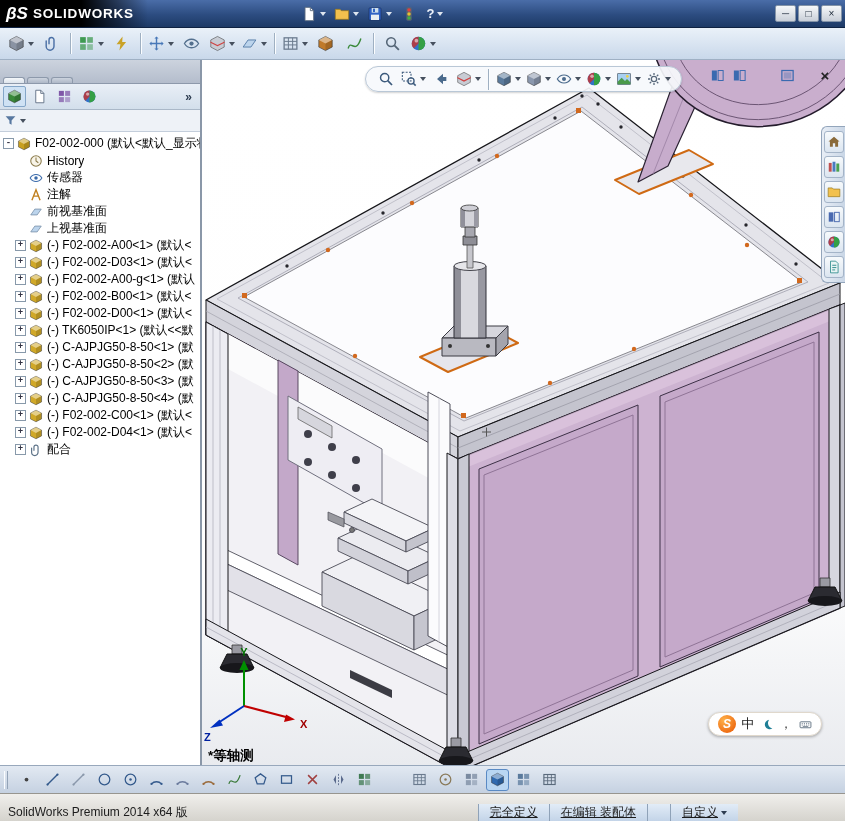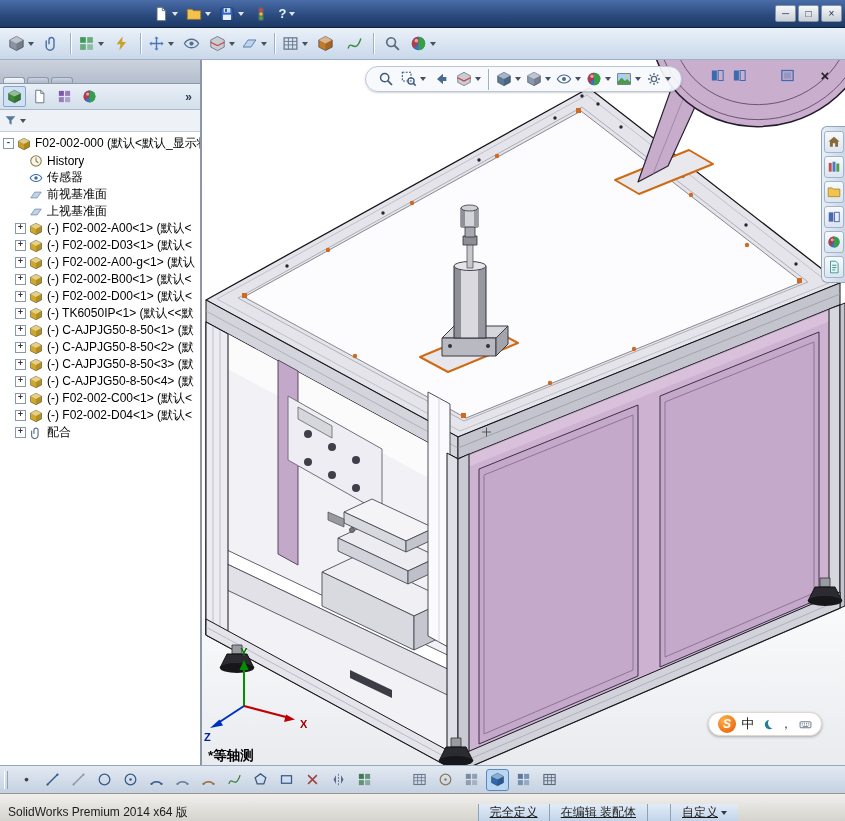--- a/index.html
+++ b/index.html
@@ -278,20 +278,24 @@
         <rect x="3" y="4" width="18" height="16" fill="none" stroke="currentColor" stroke-width="2"></rect>
         <rect x="6" y="7" width="12" height="10" fill="currentColor" opacity="0.35"></rect>
       </symbol>
 <symbol id="i-funnel" viewBox="0 0 24 24">
         <path d="M3 4h18l-7 8v8l-4-2.5V12z" fill="currentColor"></path>
       </symbol>
 </defs>
 </svg>
 
 <div id="titlebar">
+  <div class="logo">
+    <span class="logo-mark">βS</span>
+    <span class="logo-text">SOLIDWORKS</span>
+  </div>
   <div class="menus">
 
   <div class="menu"></div>
       <div class="menu"></div>
       <div class="menu"></div>
       <div class="menu"></div>
       <div class="menu"></div>
       <div class="menu"></div>
       <div class="menu"></div>
       <div class="menu"></div>
@@ -467,20 +471,27 @@
           <use href="#i-clock"></use>
         </svg>
         <span class="tlabel">History</span>
       </div>
       <div class="trow ind">
         <span class="exp" style="visibility: hidden;"></span>
         <svg class="ticon" style="color: rgb(58, 106, 170);">
           <use href="#i-eye"></use>
         </svg>
         <span class="tlabel">传感器</span>
+      </div>
+      <div class="trow ind">
+        <span class="exp" style="visibility: hidden;"></span>
+        <svg class="ticon" style="color: rgb(192, 128, 32);">
+          <use href="#i-noteA"></use>
+        </svg>
+        <span class="tlabel">注解</span>
       </div>
       <div class="trow ind">
         <span class="exp" style="visibility: hidden;"></span>
         <svg class="ticon" style="color: rgb(122, 146, 170);">
           <use href="#i-plane"></use>
         </svg>
         <span class="tlabel">前视基准面</span>
       </div>
       <div class="trow ind">
         <span class="exp" style="visibility: hidden;"></span>

